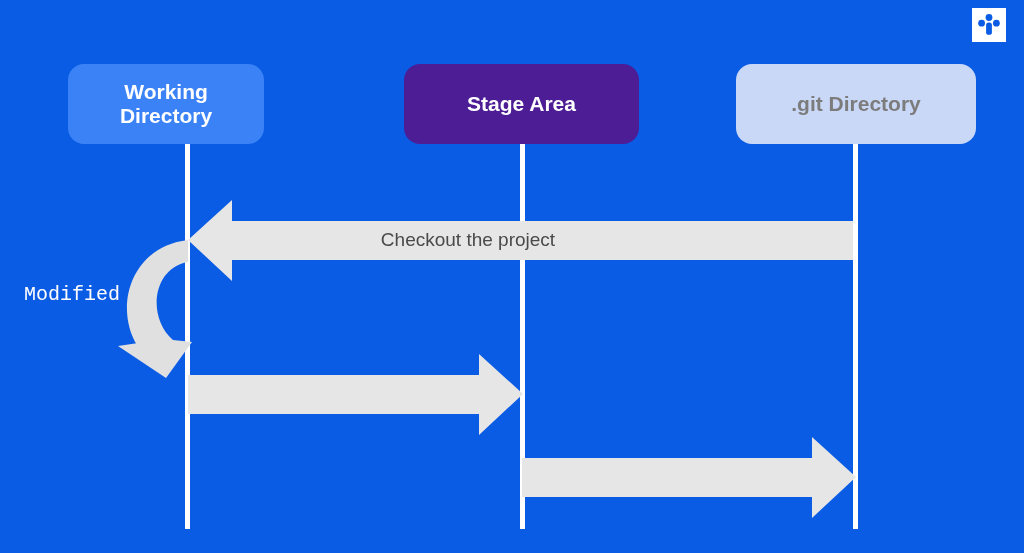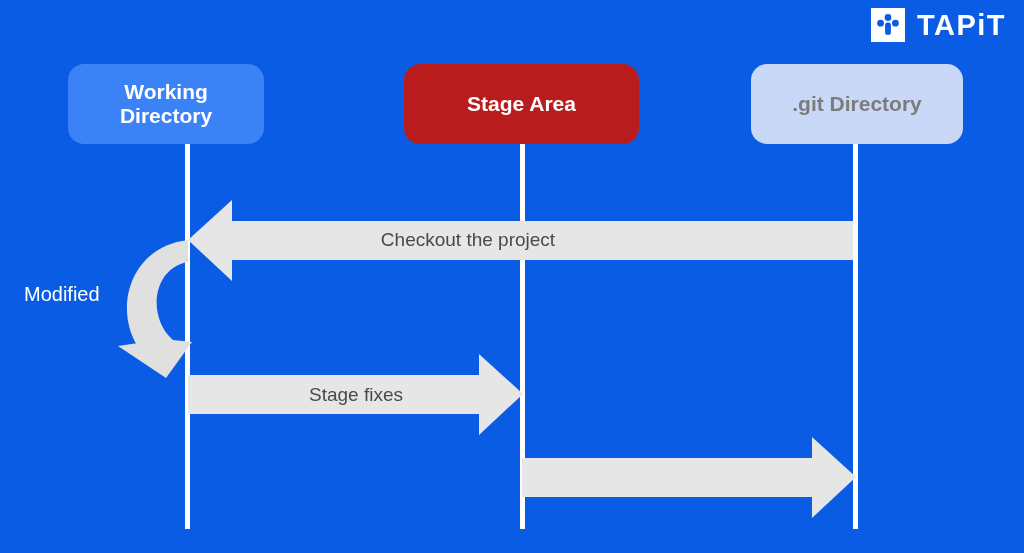--- a/index.html
+++ b/index.html
@@ -47,22 +47,22 @@
     display: flex;
     align-items: center;
     justify-content: center;
     font-size: 21px;
     font-weight: bold;
     box-sizing: border-box;
     padding: 0 14px;
     text-align: center;
   }
   .node-working { left: 68px;  top: 64px; width: 196px; background: #3b82f6; color: #ffffff; }
-  .node-stage   { left: 404px; top: 64px; width: 235px; background: #b91c1c; color: #ffffff; }
-  .node-git     { left: 736px; top: 64px; width: 212px; background: #CAD8F7; color: #7C7C7C; margin-left: 15px; }
+  .node-stage   { left: 404px; top: 64px; width: 235px; background: #4c1d95; color: #ffffff; }
+  .node-git     { left: 736px; top: 64px; width: 240px; background: #CAD8F7; color: #7C7C7C; }
 
   
   .lifeline {
     position: absolute;
     width: 5px;
     top: 144px;
     height: 385px;
     background: #ffffff;
   }
   .ll-1 { left: 185px; }
@@ -88,36 +88,36 @@
   .label-stage    { left: 188px; width: 336px; top: 384px; text-align: center; }
   .label-commit   { left: 522px; width: 333px; top: 466px; text-align: center; }
 
   .label-modified {
     position: absolute;
     left: 24px;
     top: 283px;
     color: #ffffff;
     font-size: 20px;
     white-space: nowrap;
+    font-family: Liberation Mono, monospace;
   }
 </style>
 </head>
 <body>
 
 <div id="stage">
 
   <div class="brand">
     <svg class="brand-mark" viewBox="0 0 34 34">
       <rect x="0" y="0" width="34" height="34" fill="#ffffff"></rect>
       <circle cx="17" cy="9.5" r="3.4" fill="#0A5CE5"></circle>
       <circle cx="9.6" cy="15.2" r="3.4" fill="#0A5CE5"></circle>
       <circle cx="24.4" cy="15.2" r="3.4" fill="#0A5CE5"></circle>
       <rect x="14.1" y="14.4" width="5.8" height="12.4" rx="2.6" fill="#0A5CE5"></rect>
     </svg>
-    <span class="brand-name">TAPiT</span>
   </div>
 
   <div class="node node-working">
     <span>Working Directory</span>
   </div>
 
   <div class="node node-stage">
     <span>Stage Area</span>
   </div>
 
@@ -145,16 +145,15 @@
 
     <polygon fill="#E6E6E6" points="523,394 479,354 479,375 188,375 188,414 479,414 479,435"></polygon>
 
     <polygon fill="#E6E6E6" points="856,477 812,437 812,458 522,458 522,497 812,497 812,518"></polygon>
   </svg>
 
   <div class="msg-label label-checkout">Checkout the project</div>
 
   <div class="label-modified">Modified</div>
 
-  <div class="msg-label label-stage">Stage fixes</div>
 
 
 </div>
 
 </body></html>

